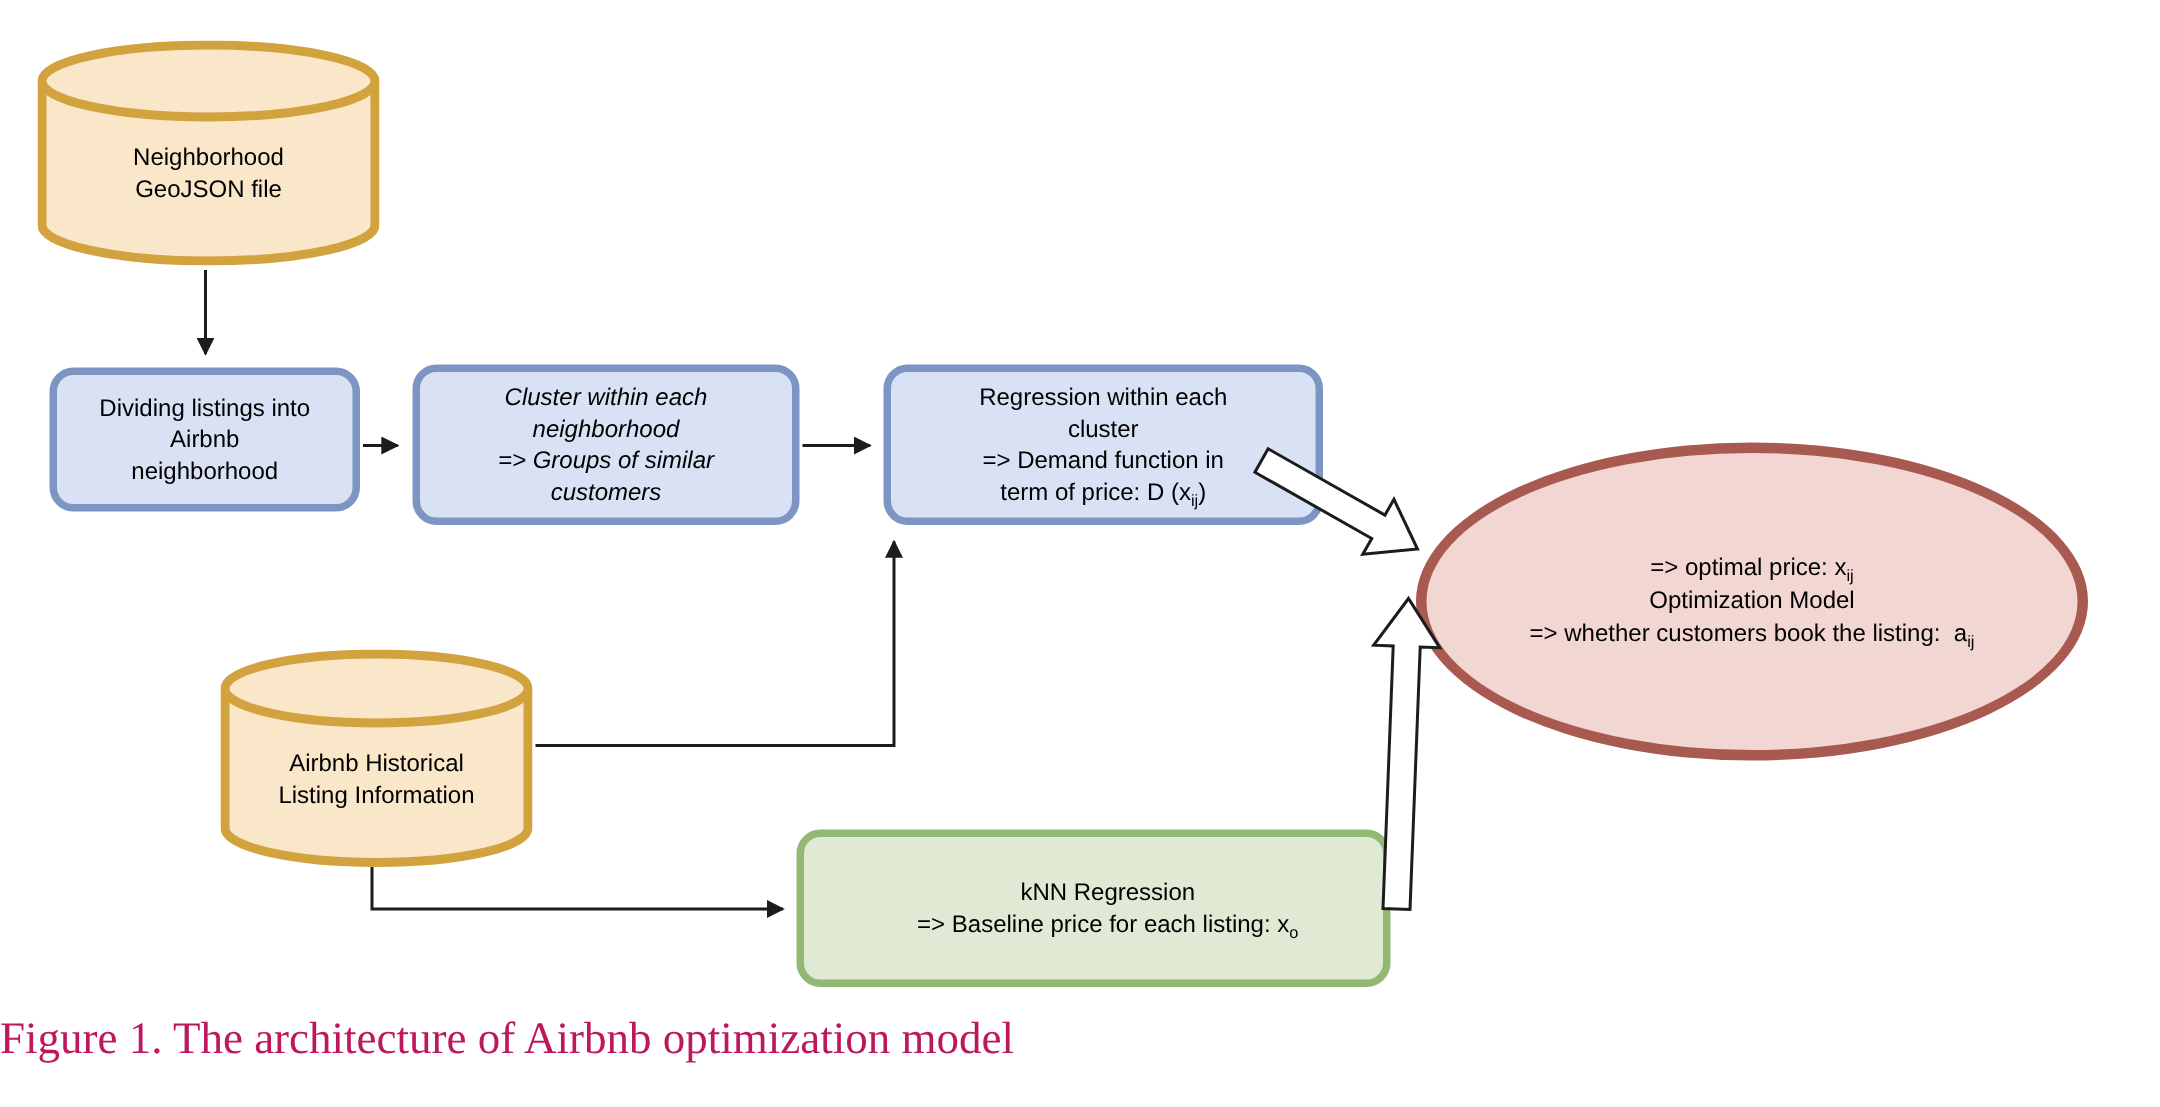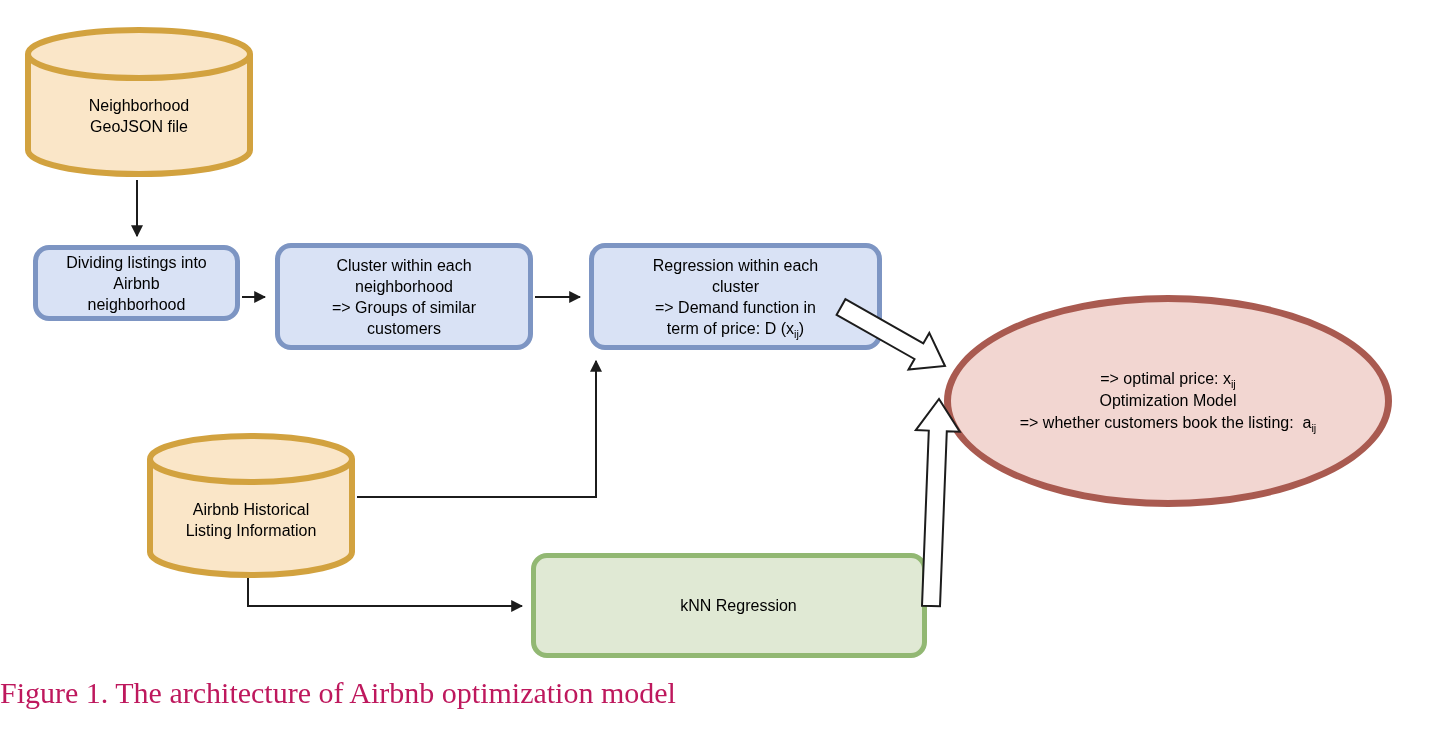--- a/index.html
+++ b/index.html
@@ -59,29 +59,29 @@
     <svg class="db-shape" viewBox="0 0 228 150">
       <path d="M3,27 V123 A111,24 0 0 0 225,123 V27" style="fill:var(--db-fill); stroke:var(--db-border); stroke-width:6;"></path>
       <ellipse cx="114" cy="27" rx="111" ry="24" style="fill:var(--db-fill); stroke:var(--db-border); stroke-width:6;"></ellipse>
     </svg>
     <div class="node-text">
         <div class="line">Neighborhood</div>
         <div class="line">GeoJSON file</div>
       </div>
   </div>
 
-  <div class="node box box-blue" style="left:33px; top:245px; width:207px; height:76px;">
+  <div class="node box box-blue" style="left:33px; top:245px; width:207px; height:96px;">
     <div>
         <div class="line">Dividing listings into</div>
         <div class="line">Airbnb</div>
         <div class="line">neighborhood</div>
       </div>
   </div>
 
-  <div class="node box box-blue" style="left:275px; top:243px; width:258px; height:107px;">
+  <div class="node box box-blue" style="left:275px; top:243px; width:258px; height:107px;font-style:italic;">
     <div>
         <div class="line">Cluster within each</div>
         <div class="line">neighborhood</div>
         <div class="line">=&gt; Groups of similar</div>
         <div class="line">customers</div>
       </div>
   </div>
 
   <div class="node box box-blue" style="left:589px; top:243px; width:293px; height:107px;">
     <div>
@@ -99,20 +99,21 @@
     </svg>
     <div class="node-text">
         <div class="line">Airbnb Historical</div>
         <div class="line">Listing Information</div>
       </div>
   </div>
 
   <div class="node box box-green" style="left:531px; top:553px; width:396px; height:105px;padding-left:19px;">
     <div>
         <div class="line">kNN Regression</div>
+        <div class="line">=&gt; Baseline price for each listing: x<sub>o</sub></div>
       </div>
   </div>
 
   <div class="node ellipse" style="left:944px; top:295px; width:448px; height:212px;">
     <div>
         <div class="line">=&gt; optimal price: x<sub>ij</sub></div>
         <div class="line">Optimization Model</div>
         <div class="line">=&gt; whether customers book the listing:  a<sub>ij</sub></div>
       </div>
   </div>

